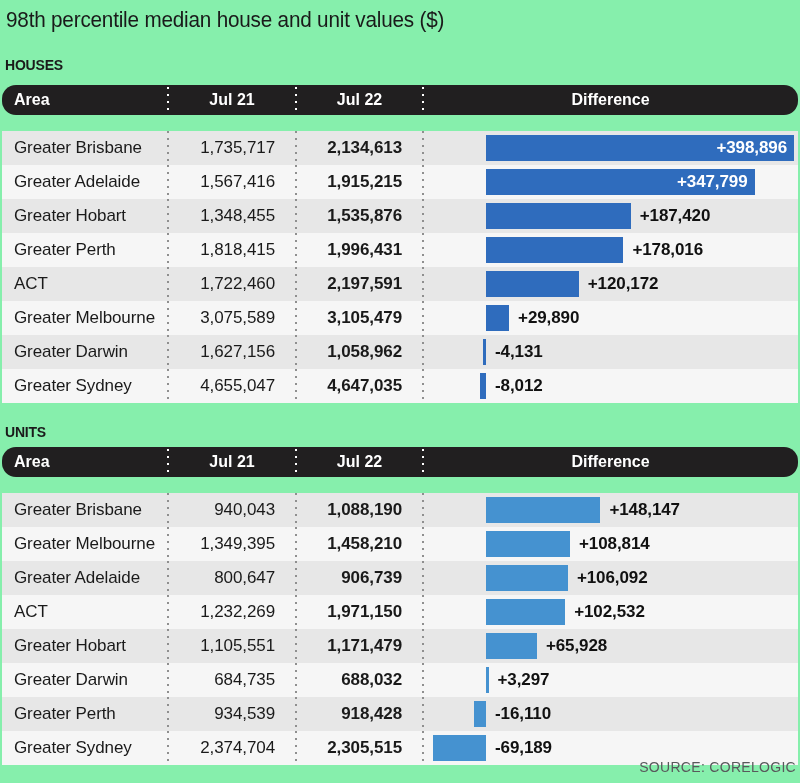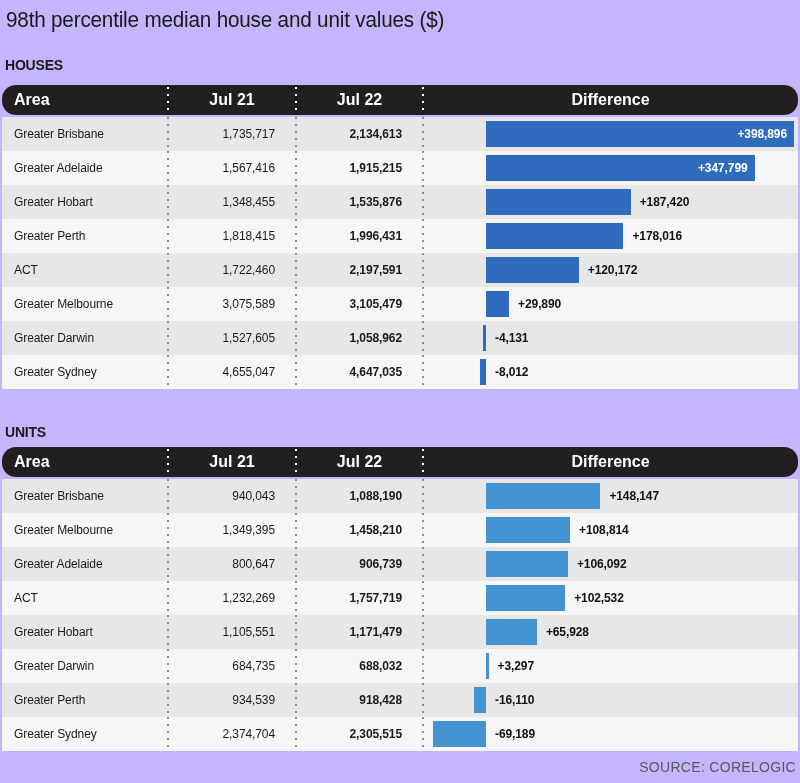--- a/index.html
+++ b/index.html
@@ -1,44 +1,44 @@
 <!DOCTYPE html>
 <html><head>
 <meta charset="utf-8">
 <style>
   html,body{margin:0;padding:0;background:#ffffff;}
   body{width:800px;height:783px;overflow:hidden;
        font-family:"Liberation Sans",sans-serif;color:#1a1a1a;}
-  .page{position:relative;width:800px;height:783px;background:#c4b5fd;}
+  .page{position:relative;width:800px;height:783px;background:#86efac;}
 
   .title{position:absolute;left:6px;top:7px;font-size:22px;font-weight:400;
          letter-spacing:-.2px;transform:scaleX(.94);transform-origin:left top;
          white-space:nowrap;color:#1a1a1a;}
 
   .section-label{position:absolute;left:5px;font-size:14px;font-weight:700;
                  letter-spacing:-.2px;color:#1a1a1a;}
   .houses-label{top:57px;}
   .units-label{top:424px;}
 
   .table{position:absolute;left:2px;width:796px;}
   .houses-table{top:85px;}
   .units-table{top:447px;}
 
   .thead{display:flex;height:30px;background:#211f20;color:#ffffff;
-         font-size:16px;font-weight:700;align-items:center;margin-bottom:2px;border-radius:14px;}
+         font-size:16px;font-weight:700;align-items:center;margin-bottom:16px;border-radius:14px;}
   .th{position:relative;box-sizing:border-box;height:100%;
       display:flex;align-items:center;}
   .th.c-area{width:166px;padding-left:12px;}
   .th.c-v1{width:128px;justify-content:center;}
   .th.c-v2{width:127px;justify-content:center;}
   .th.c-diff{width:375px;justify-content:center;}
   .th.sep::before{content:"";position:absolute;left:-1px;top:2px;bottom:2px;width:2px;
       background:repeating-linear-gradient(to bottom,#ffffff 0 2px,transparent 2px 7px);}
 
-  .row{display:flex;height:34px;align-items:center;font-size:12px;letter-spacing:-.1px;}
+  .row{display:flex;height:34px;align-items:center;font-size:17px;letter-spacing:-.1px;}
   .row.shaded{background:#e7e7e7;}
   .row.plain{background:#f6f6f6;}
   .cell{position:relative;box-sizing:border-box;height:100%;
         display:flex;align-items:center;}
   .cell.c-area{width:166px;padding-left:12px;}
   .cell.c-v1{width:128px;justify-content:flex-end;padding-right:21px;}
   .cell.c-v2{width:127px;justify-content:flex-end;padding-right:21px;font-weight:700;}
   .cell.c-diff{width:375px;}
   .cell.sep::before{content:"";position:absolute;left:-1px;top:0;bottom:0;width:2px;
       background:repeating-linear-gradient(to bottom,#8f8f8f 0 2px,transparent 2px 7px);}
@@ -117,21 +117,21 @@
     <div class="cell c-area">Greater Melbourne</div>
     <div class="cell c-v1 sep">3,075,589</div>
     <div class="cell c-v2 sep">3,105,479</div>
     <div class="cell c-diff sep">
       <div class="bar" style="width: 23.079px; background: rgb(47, 108, 189); left: 63px;"></div>
       <div class="dlab" style="left: 95.079px;">+29,890</div>
     </div>
   </div>
         <div class="row shaded">
     <div class="cell c-area">Greater Darwin</div>
-    <div class="cell c-v1 sep">1,527,605</div>
+    <div class="cell c-v1 sep">1,627,156</div>
     <div class="cell c-v2 sep">1,058,962</div>
     <div class="cell c-diff sep">
       <div class="bar" style="width: 3.18967px; background: rgb(47, 108, 189); left: 59.8103px;"></div>
       <div class="dlab" style="left: 72px;">-4,131</div>
     </div>
   </div>
         <div class="row plain">
     <div class="cell c-area">Greater Sydney</div>
     <div class="cell c-v1 sep">4,655,047</div>
     <div class="cell c-v2 sep">4,647,035</div>
@@ -176,21 +176,21 @@
     <div class="cell c-v1 sep">800,647</div>
     <div class="cell c-v2 sep">906,739</div>
     <div class="cell c-diff sep">
       <div class="bar" style="width: 81.9169px; background: rgb(69, 146, 208); left: 63px;"></div>
       <div class="dlab" style="left: 153.917px;">+106,092</div>
     </div>
   </div>
         <div class="row plain">
     <div class="cell c-area">ACT</div>
     <div class="cell c-v1 sep">1,232,269</div>
-    <div class="cell c-v2 sep">1,757,719</div>
+    <div class="cell c-v2 sep">1,971,150</div>
     <div class="cell c-diff sep">
       <div class="bar" style="width: 79.1681px; background: rgb(69, 146, 208); left: 63px;"></div>
       <div class="dlab" style="left: 151.168px;">+102,532</div>
     </div>
   </div>
         <div class="row shaded">
     <div class="cell c-area">Greater Hobart</div>
     <div class="cell c-v1 sep">1,105,551</div>
     <div class="cell c-v2 sep">1,171,479</div>
     <div class="cell c-diff sep">

